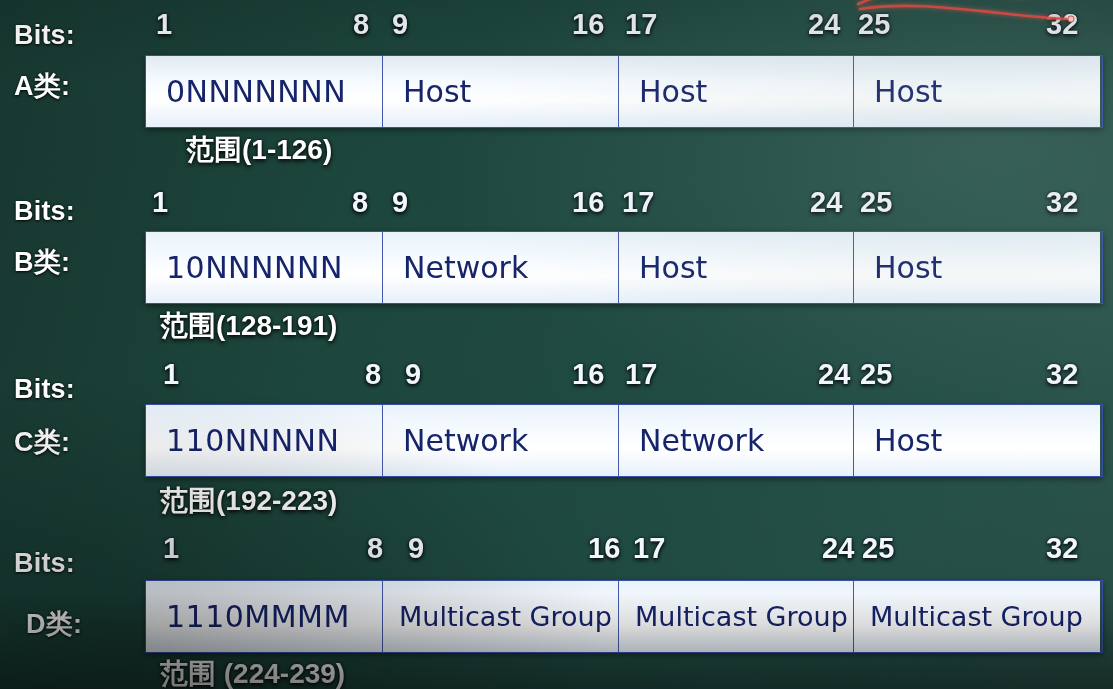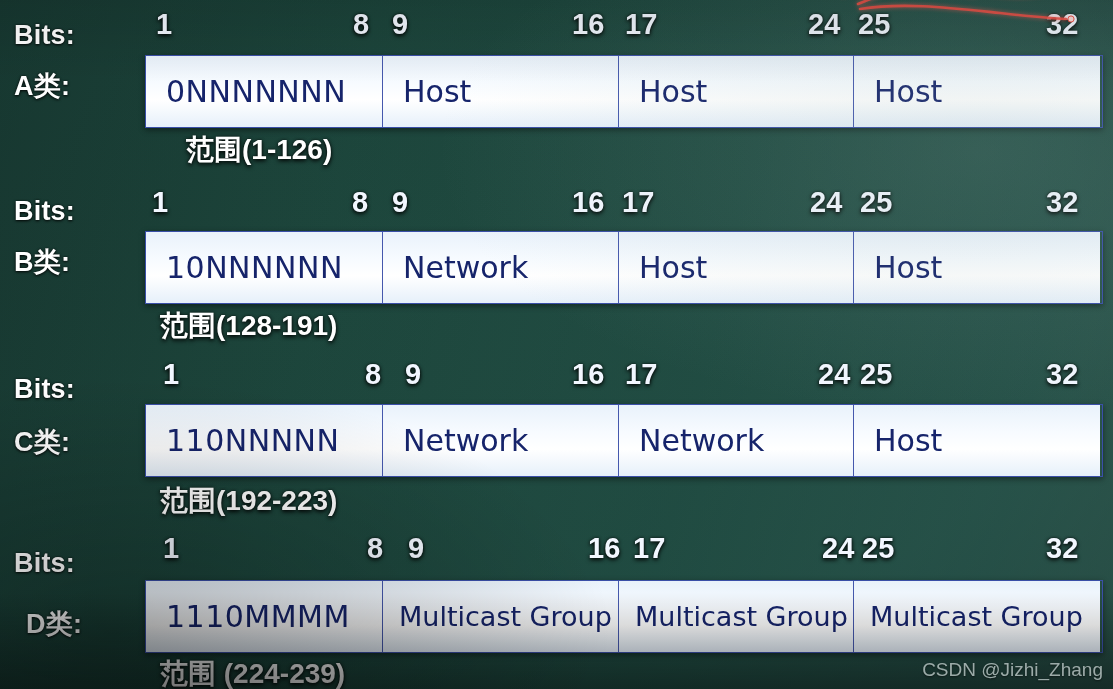--- a/index.html
+++ b/index.html
@@ -219,14 +219,13 @@
   </div>
 
   <svg id="ink" viewBox="0 0 280 52" preserveAspectRatio="none">
     <path d="M2,14 C30,2 62,-2 96,4 C128,10 158,16 190,14 C214,12 236,6 258,0"></path>
     <path d="M18,22 C46,10 74,2 100,6 C118,9 128,18 140,12 C150,7 150,-2 142,-6"></path>
     <path d="M20,27 C64,20 112,26 160,31 C186,34 208,36 226,37"></path>
     <path d="M244,-6 L246,8"></path>
     <circle cx="231" cy="37" r="3.1"></circle>
   </svg>
 
-  <div id="watermark">CSDN @Jizhi_Zhang</div>
 </div>
 
 </body></html>

